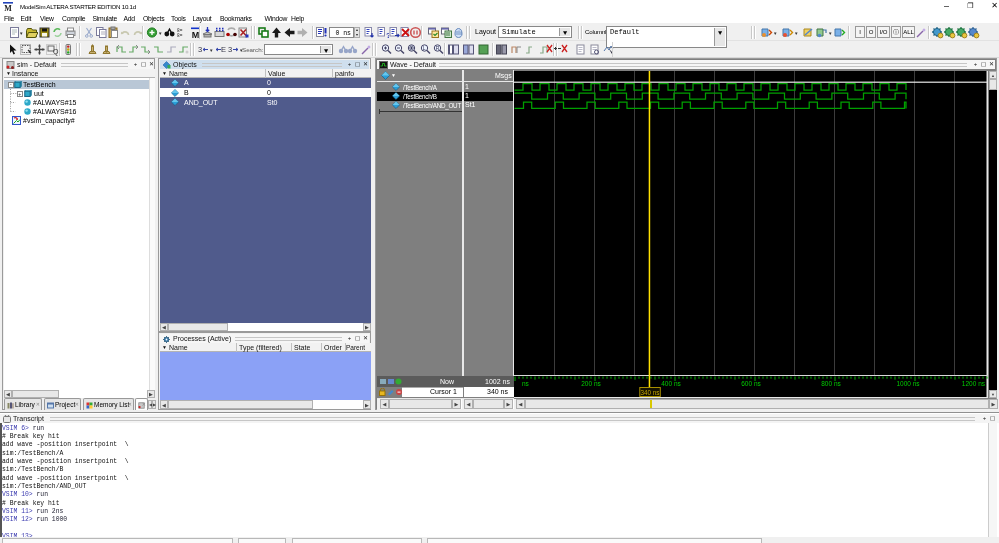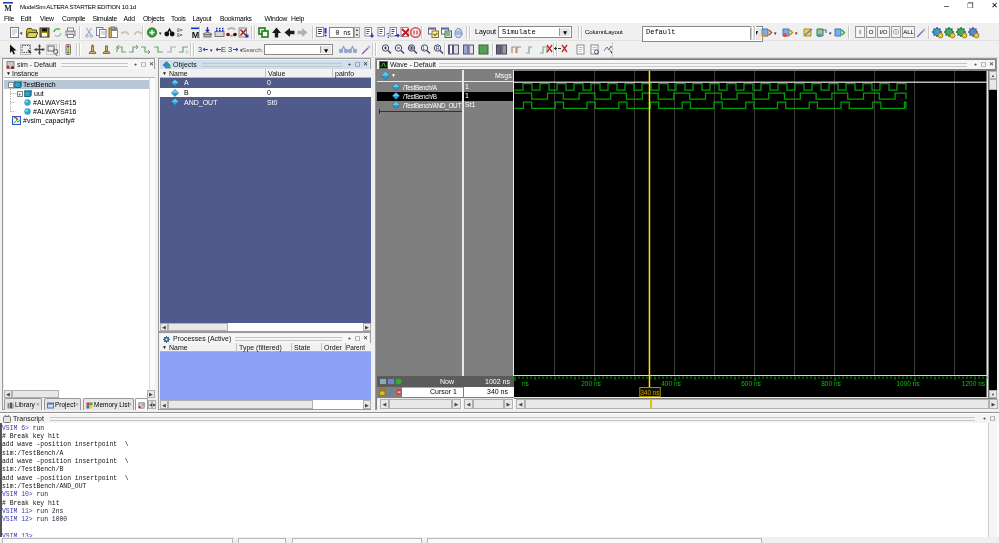--- a/index.html
+++ b/index.html
@@ -195,21 +195,21 @@
       <path d="M3 8c0-3 1-5.5 3.5-5.5S10 5 10 8c0 2-1.5 3.5-3.5 3.5S3 10 3 8z" fill="#cfe0f8" stroke="#6688bb"></path>
       <path d="M5 5v4M7 4.5V9M9 5.5V9" stroke="#6688bb" stroke-width="0.9"></path>
     </svg></div>
 <div class="tsep" style="left:466px;top:26px;height:13px"></div>
 <div class="tsep" style="left:469px;top:26px;height:13px"></div>
 <div class="abs" style="left:475px;top:28px;font-size:7px">Layout</div>
 <div class="combo" style="left:498px;top:26px;width:74px;height:12px;line-height:11px">Simulate<span class="da">▼</span></div>
 <div class="tsep" style="left:578px;top:26px;height:13px"></div>
 <div class="tsep" style="left:581px;top:26px;height:13px"></div>
 <div class="abs" style="left:585px;top:28px;font-size:6.2px;letter-spacing:-0.2px">ColumnLayout</div>
-<div class="combo" style="left:642px;top:26px;width:121px;height:16px;line-height:11px">Default<span class="da">▼</span></div>
+<div class="combo" style="left:606px;top:26px;width:121px;height:22px;line-height:11px">Default<span class="da">▼</span></div>
 <div class="tsep" style="left:751px;top:26px;height:13px"></div>
 <div class="tsep" style="left:754px;top:26px;height:13px"></div>
 <div class="ic" style="left:760px;top:26px"><svg width="13" height="13" viewBox="0 0 13 13">
       <path d="M2 3h6v7H2z" fill="#7ab0e8" stroke="#4477aa"></path>
       <path d="M9 4l2.5 2.5L9 9" stroke="#cc4400" stroke-width="1.4" fill="none"></path>
       <circle cx="4" cy="9" r="2" fill="#e89030"></circle>
     </svg></div>
 <div class="abs" style="left:773px;top:31px;font-size:4.5px;color:#333">▼</div>
 <div class="ic" style="left:781px;top:26px"><svg width="13" height="13" viewBox="0 0 13 13">
       <path d="M2 3h6v7H2z" fill="#7ab0e8" stroke="#4477aa"></path>

